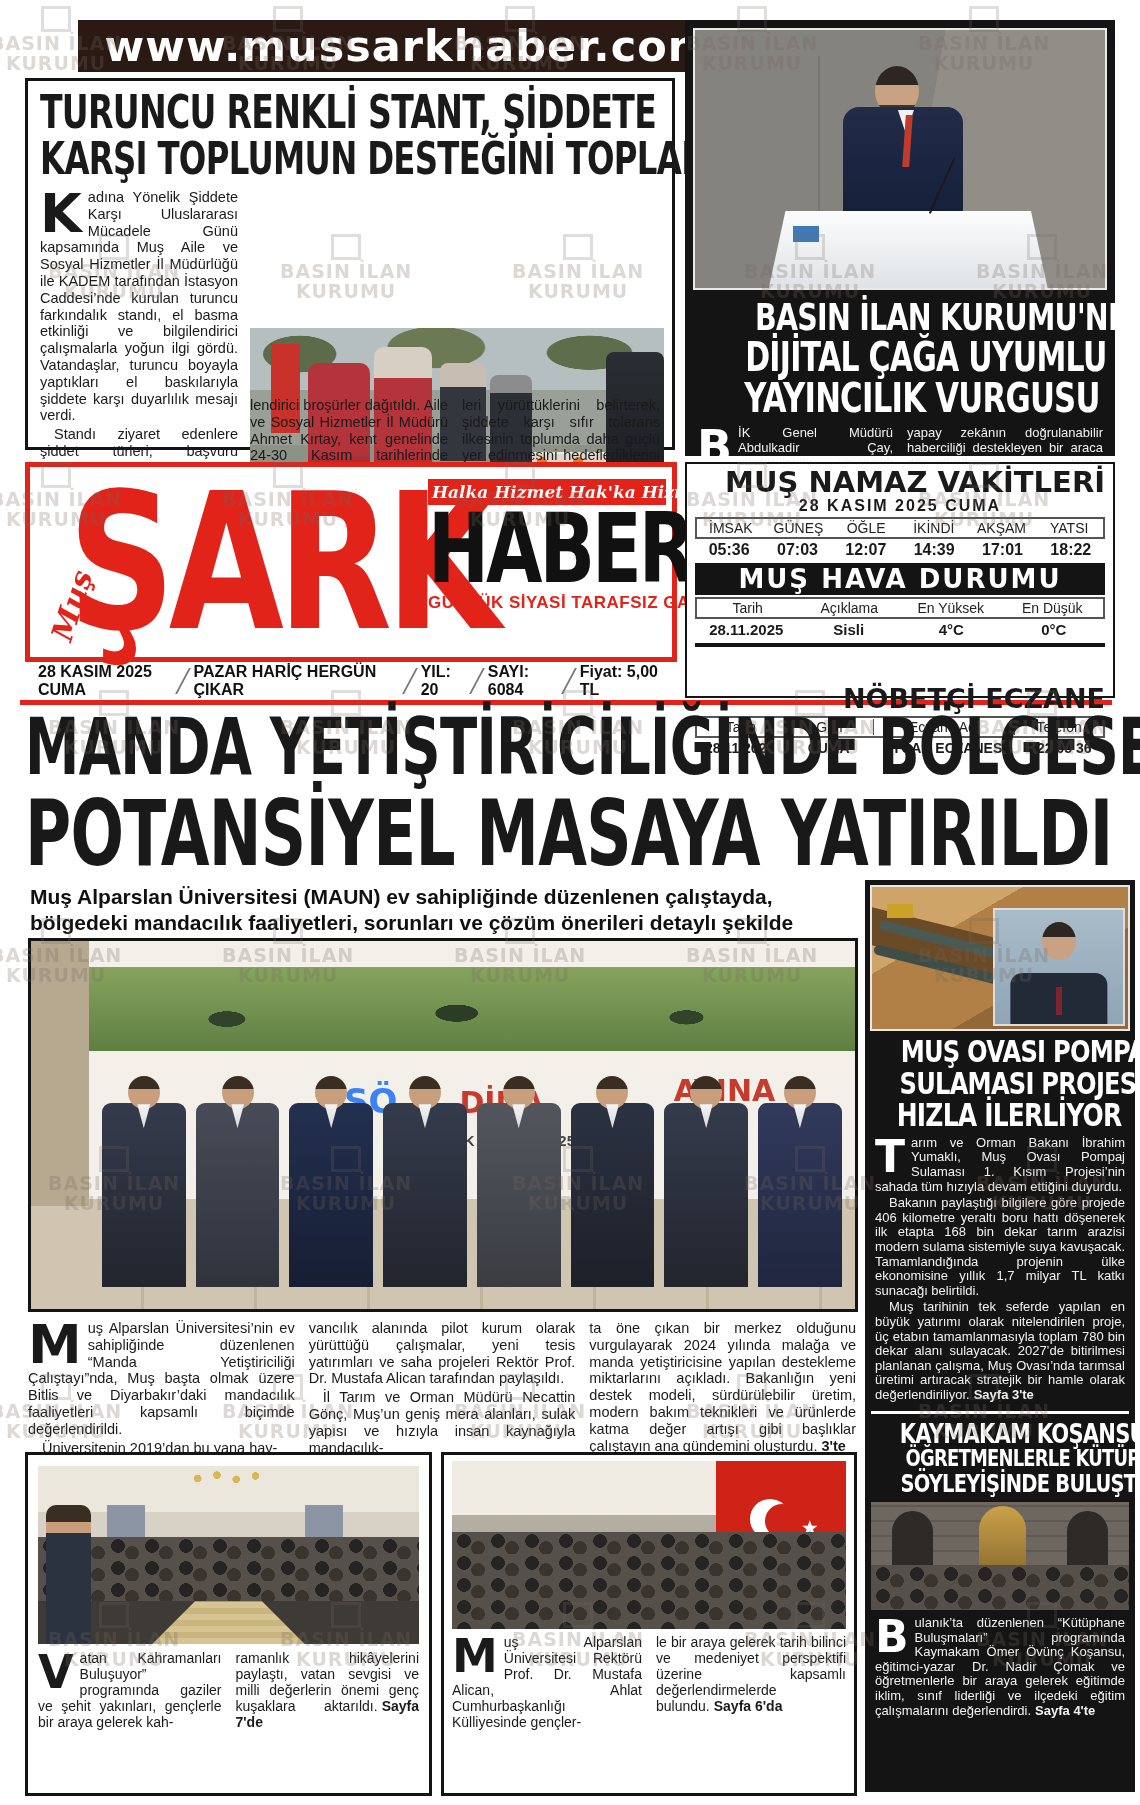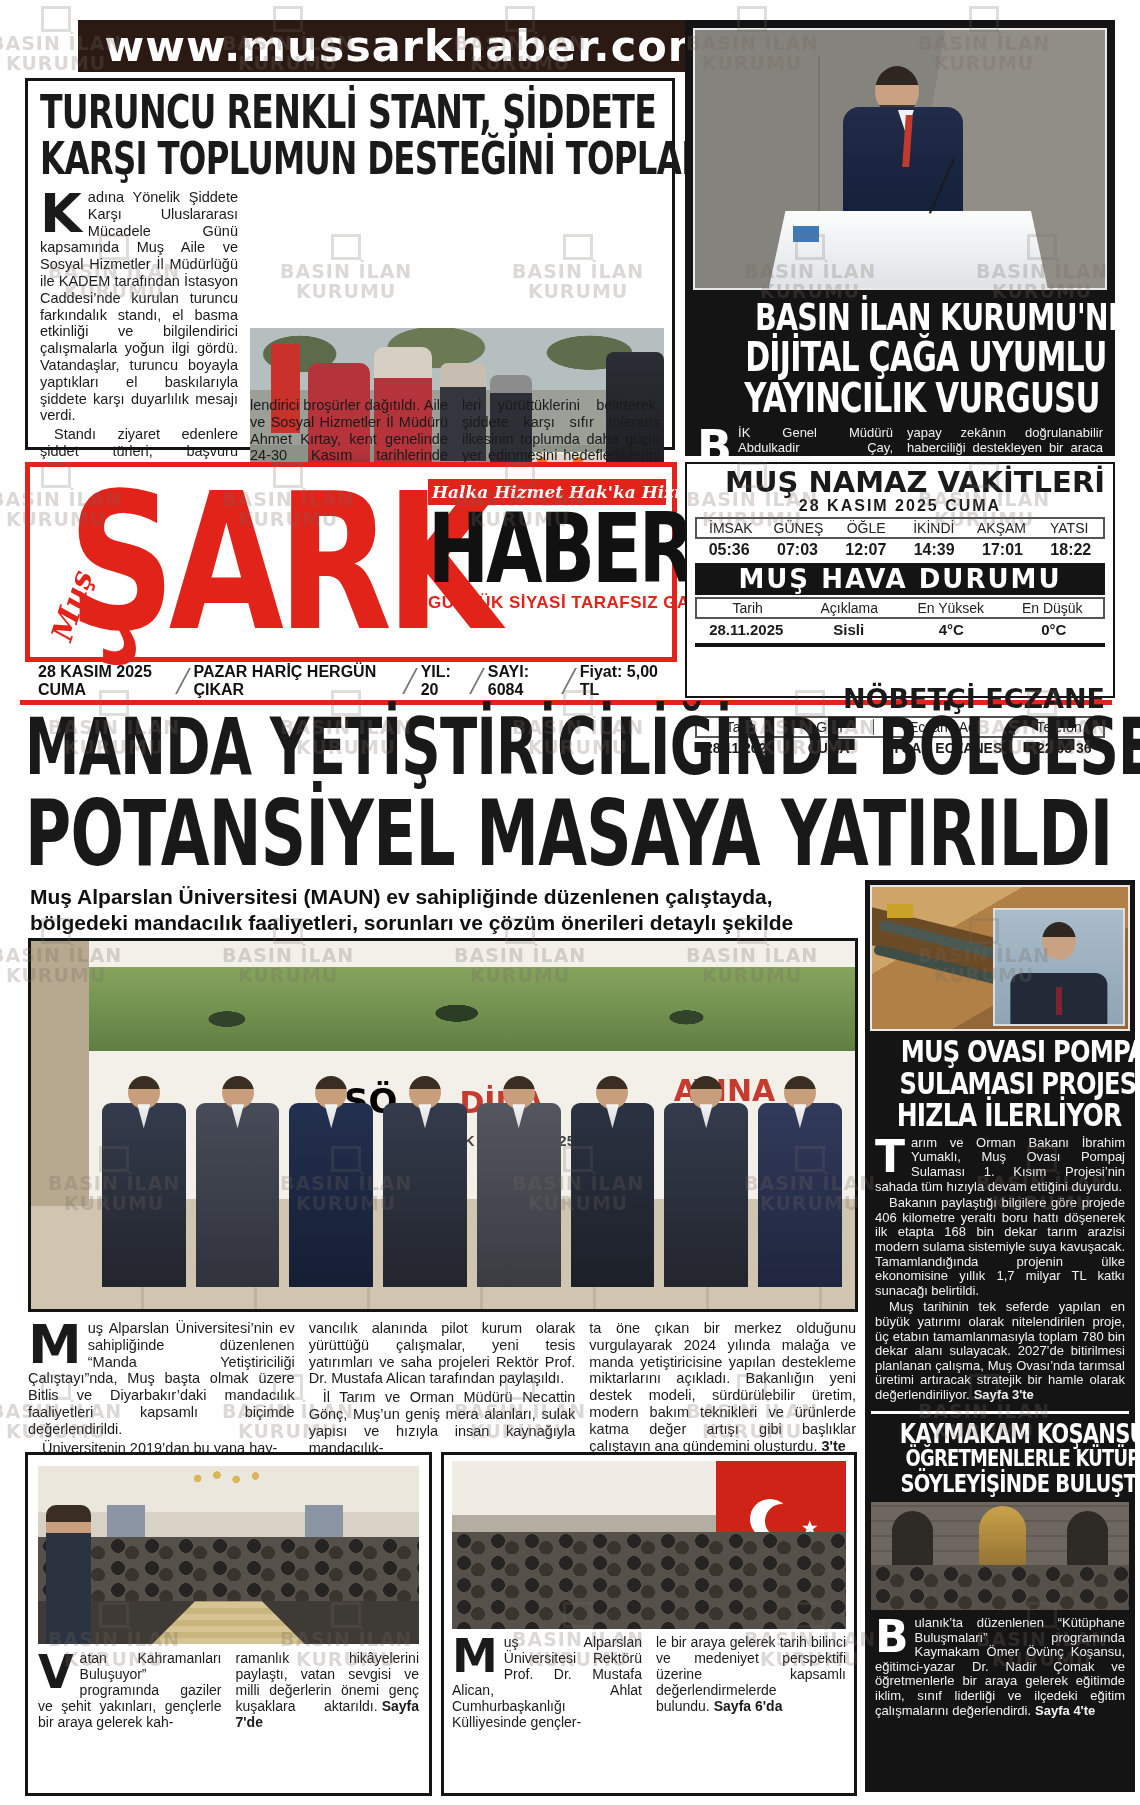--- a/index.html
+++ b/index.html
@@ -433,21 +433,21 @@
     <div class="jt bb-body" style="margin:2px 10px 0;">
       <p><span class="dropcap">B</span><span>ulanık’ta düzenlenen “Kütüphane Buluşmaları” programında Kaymakam Ömer Övünç Koşansu, eğitimci-yazar Dr. Nadir Çomak ve öğretmenlerle bir araya gelerek eğitimde iklim, sınıf liderliği ve ilçedeki eğitim çalışmalarını değerlendirdi.</span><b class="pref">Sayfa 4'te</b></p>
     </div>
   </section>
 
   <div class="abs photo framed" style="left:28px;top:938px;width:824px;height:368px;border-width:3px;">
     <div class="abs" style="inset:0;background:linear-gradient(#f3f0e9 0 70%,#cfc5b0 70%);"></div>
     <div class="abs" style="left:7%;top:7%;right:0;height:23%;background:linear-gradient(#87a45e,#5f7f42);
       background-image:radial-gradient(ellipse 26px 11px at 18% 62%,#31432a 70%,transparent 72%),radial-gradient(ellipse 30px 12px at 48% 55%,#2c3d25 70%,transparent 72%),radial-gradient(ellipse 24px 10px at 78% 60%,#31432a 70%,transparent 72%),linear-gradient(#87a45e,#5f7f42);"></div>
     <div class="abs" style="left:0;top:0;width:7%;height:72%;background:#b7a98f;"></div>
-    <span class="abs" style="left:38%;top:38%;font-size:34px;color:#000000;font-weight:bold;font-family:'DejaVu Sans',sans-serif;">ŞÖ</span>
+    <span class="abs" style="left:38%;top:38%;font-size:34px;color:#3b82f6;font-weight:bold;font-family:'DejaVu Sans',sans-serif;">ŞÖ</span>
     <span class="abs" style="left:52%;top:39%;font-size:30px;color:#c63b2e;font-weight:bold;font-family:'DejaVu Sans',sans-serif;">DİNA</span>
     <span class="abs" style="left:78%;top:36%;font-size:30px;color:#c63b2e;font-weight:bold;font-family:'DejaVu Sans',sans-serif;">AYINA</span>
     <span class="abs" style="left:50%;top:52%;font-size:15px;color:#444;font-weight:bold;">27 K</span>
     <span class="abs" style="left:64%;top:52%;font-size:15px;color:#444;font-weight:bold;">25</span>
     <div class="abs" style="left:0;right:0;bottom:0;height:28%;background:repeating-linear-gradient(90deg,#cfc5b0 0 110px,#c0b49d 110px 113px);"></div>
     <div class="abs" style="left:8%;right:1%;bottom:6%;height:64%;display:flex;align-items:flex-end;">
       <div class="person"></div>
       <div class="person"></div>
       <div class="person"></div>
       <div class="person"></div>

